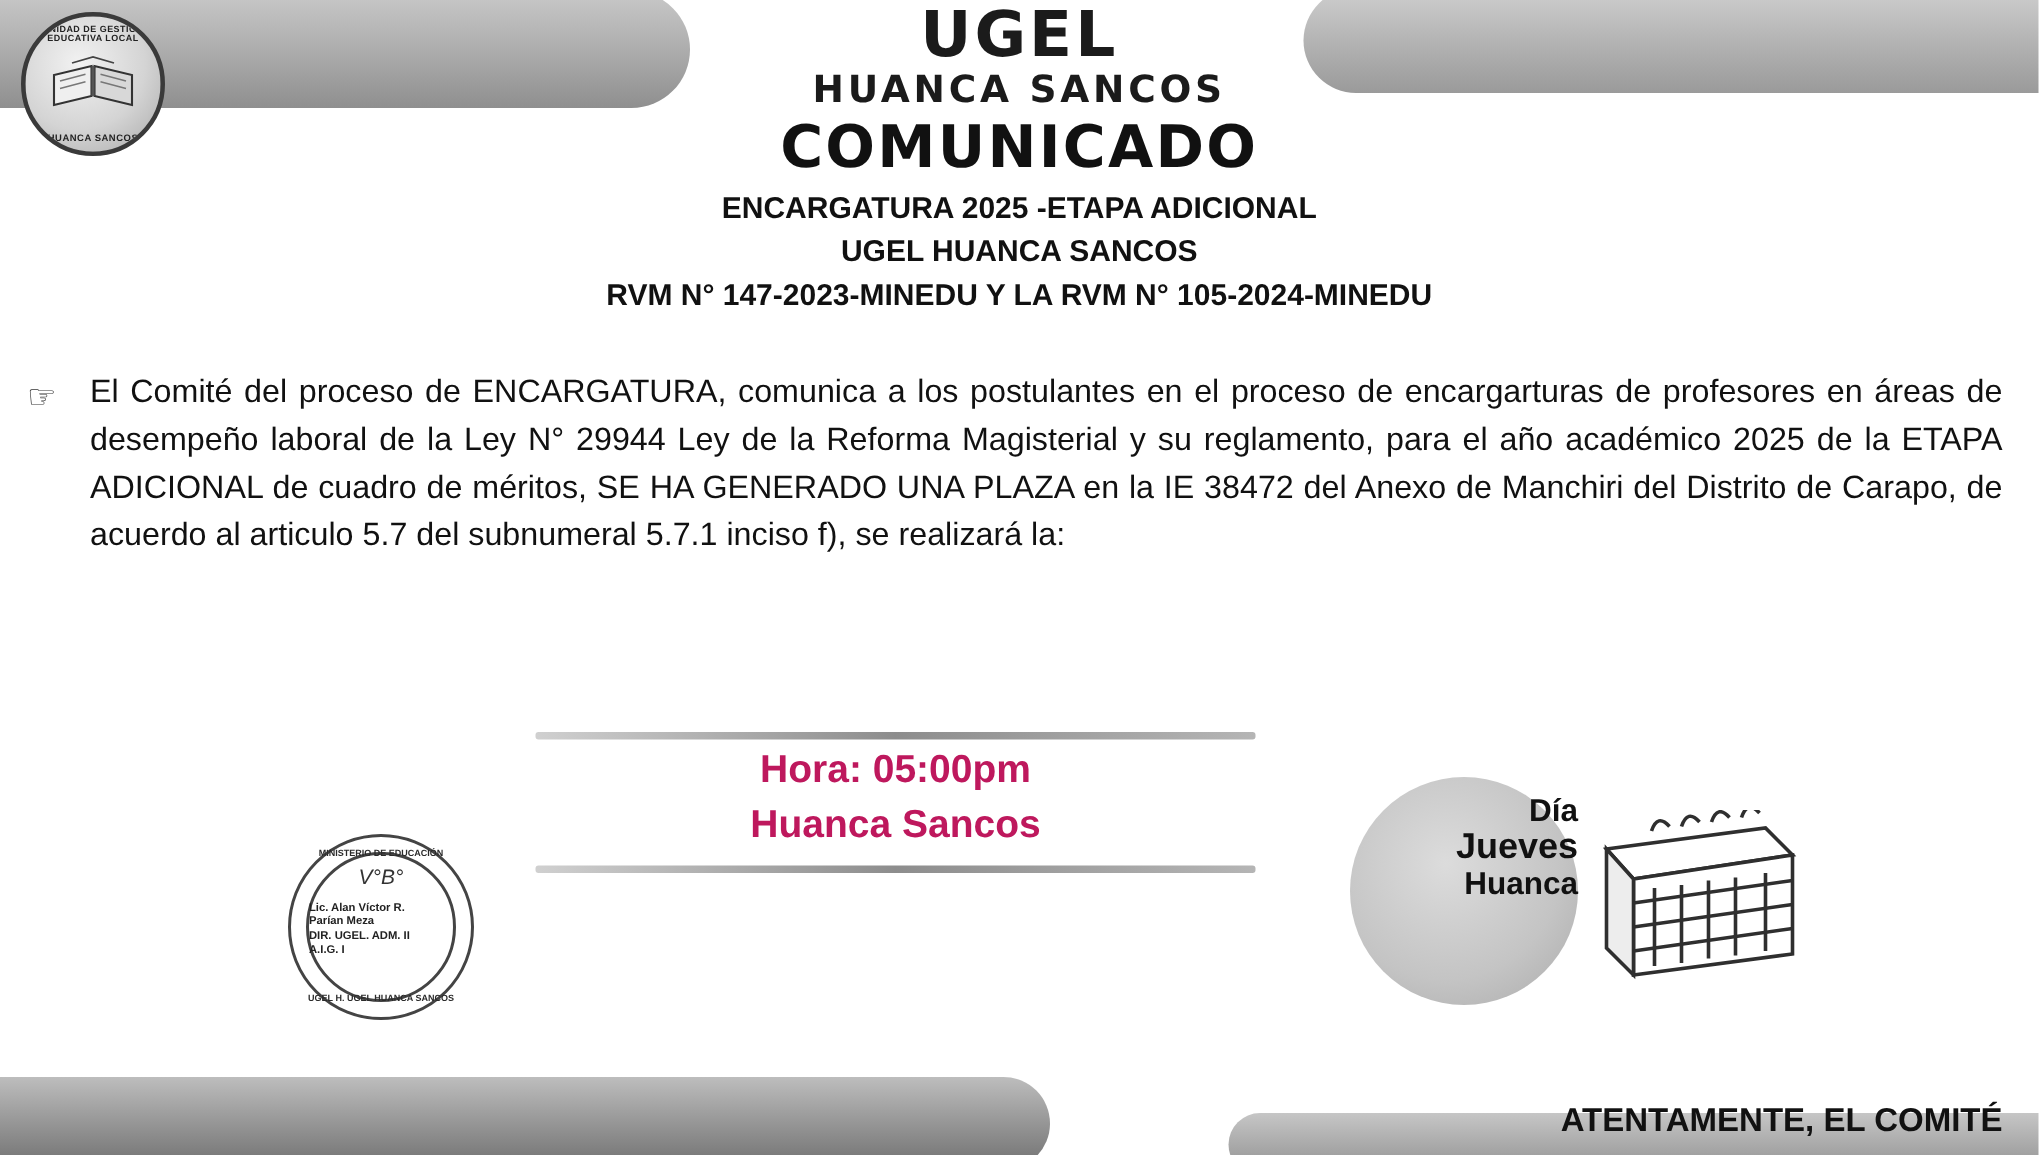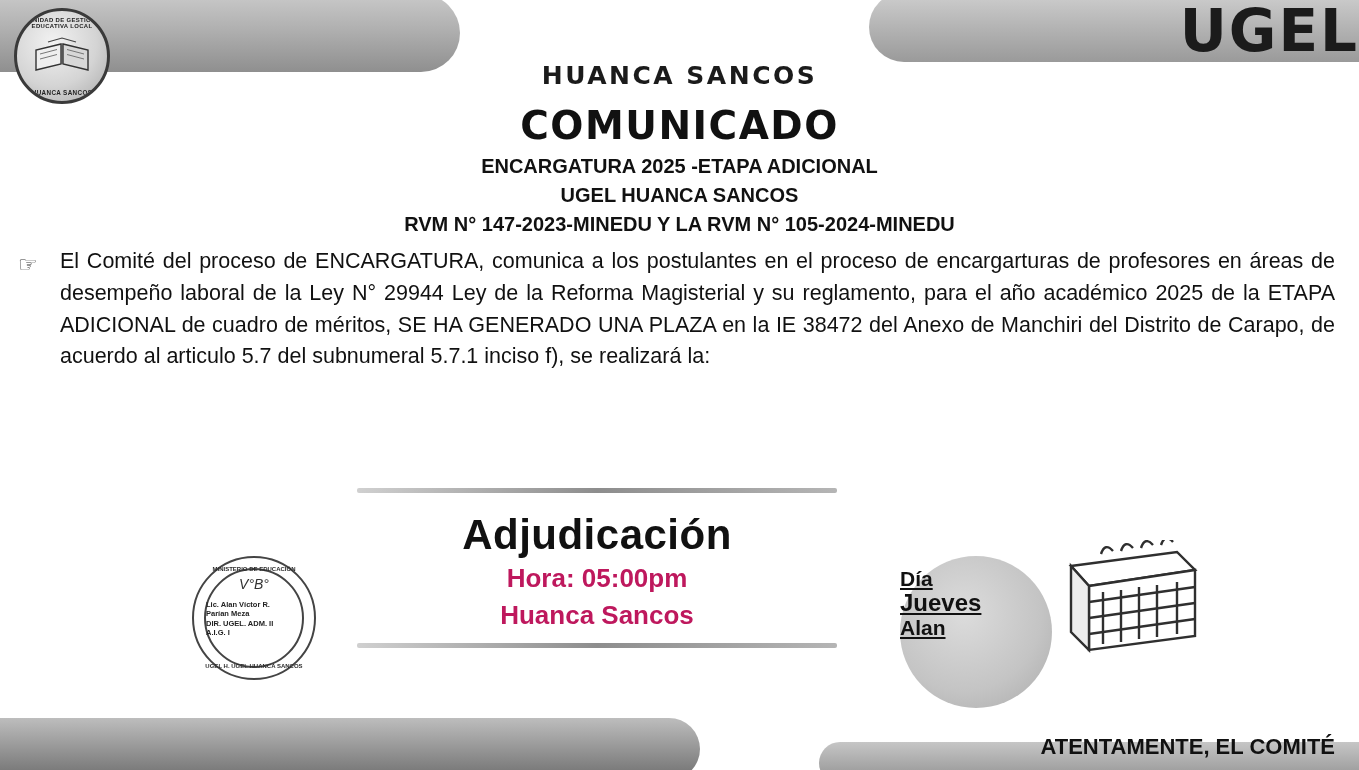--- a/index.html
+++ b/index.html
@@ -84,42 +84,41 @@
     position: absolute;
     top: 2px;
     left: 0;
     right: 0;
     text-align: center;
     z-index: 6;
   }
   .title-ugel {
     font-family: "DejaVu Sans", sans-serif;
     font-weight: bold;
-    font-size: 58px;
+    font-size: 42px;
     letter-spacing: 2px;
     line-height: 1.0;
     color: #1b1b1b;
-    text-align: right;
   }
   .title-sub {
     font-family: "DejaVu Sans", sans-serif;
     font-weight: bold;
     font-size: 25px;
     letter-spacing: 2.5px;
     line-height: 1.15;
     margin-top: 2px;
     color: #1b1b1b;
   }
   .title-com {
     font-family: "DejaVu Sans", sans-serif;
     font-weight: bold;
     font-size: 39px;
     letter-spacing: 1.5px;
     line-height: 1.1;
-    margin-top: 14px;
+    margin-top: 3px;
     color: #111;
   }
   .sub-line {
     font-family: "Liberation Sans", sans-serif;
     font-weight: bold;
     font-size: 20px;
     line-height: 1.45;
     color: #111;
   }
   .sub-line.first { margin-top: 4px; }
@@ -232,28 +231,27 @@
   }
   .seal .bot-arc {
     bottom: 10px;
     transform: scale(0.8);
   }
 
   
   .date-circle {
     position: absolute;
     left: 900px;
-    top: 556px;
+    top: 518px;
     width: 152px;
     height: 152px;
     border-radius: 50%;
     background: radial-gradient(circle at 42% 38%, #dcdcdc 0%, #c4c4c4 60%, #a9a9a9 100%);
-    text-align: left;
-    color: #111;
-    text-decoration: underline;
+    text-align: right;
+    color: #111;
   }
   .date-circle .dia {
     font-family: "Liberation Sans", sans-serif;
     font-weight: bold;
     font-size: 21px;
     margin-top: 12px;
     line-height: 1.05;
   }
   .date-circle .weekday {
     font-family: "Liberation Sans", sans-serif;
@@ -341,21 +339,20 @@
   <div class="sub-line">RVM N° 147-2023-MINEDU Y LA RVM N° 105-2024-MINEDU</div>
 </div>
 
 <div class="body-wrap">
   <div class="hand-icon">☞</div>
   <div class="para">El Comité del proceso de ENCARGATURA, comunica a los postulantes en el proceso de encargarturas de profesores en áreas de desempeño laboral de la Ley N° 29944 Ley de la Reforma Magisterial y su reglamento, para el año académico 2025 de la ETAPA ADICIONAL de cuadro de méritos, SE HA GENERADO UNA PLAZA en la IE 38472 del Anexo de Manchiri del Distrito de Carapo,  de acuerdo  al articulo 5.7 del subnumeral 5.7.1 inciso f), se realizará la:</div>
 </div>
 
 <div class="center-block">
   <div class="rule-top"></div>
-  <div class="adj-title">Adjudicación</div>
   <div class="adj-line">Hora: 05:00pm</div>
   <div class="adj-line">Huanca Sancos</div>
   <div class="rule-bottom"></div>
 </div>
 
 <div class="seal">
   <div class="outer"></div>
   <div class="inner"></div>
   <div class="txt top-arc">MINISTERIO DE EDUCACIÓN</div>
   <div class="vobo">V°B°</div>
@@ -364,21 +361,21 @@
     <div>Parían Meza</div>
     <div>DIR. UGEL. ADM. II</div>
     <div>A.I.G. I</div>
   </div>
   <div class="txt bot-arc">UGEL H. UGEL HUANCA SANCOS</div>
 </div>
 
 <div class="date-circle">
   <div class="dia">Día</div>
   <div class="weekday">Jueves</div>
-  <div class="month">Alan</div>
+  <div class="month">Huanca</div>
 </div>
 
 <svg class="calendar-icon" viewBox="0 0 150 120">
   <g fill="none" stroke="#2f2f2f" stroke-width="2.4">
     <path d="M16 26 L122 12 L140 30 L34 46 Z" fill="#ffffff"></path>
     <path d="M34 46 L140 30 L140 96 L34 110 Z" fill="#ffffff"></path>
     <path d="M16 26 L16 92 L34 110 L34 46 Z" fill="#ededed"></path>
     <path d="M48 52 L48 104 M66 50 L66 102 M84 47 L84 99 M102 45 L102 97 M122 42 L122 94"></path>
     <path d="M34 62 L140 47 M34 78 L140 63 M34 94 L140 79"></path>
     <path d="M46 14 q4 -12 12 -3 M66 11 q4 -12 12 -3 M86 8 q4 -12 12 -3 M106 5 q4 -12 12 -3"></path>

